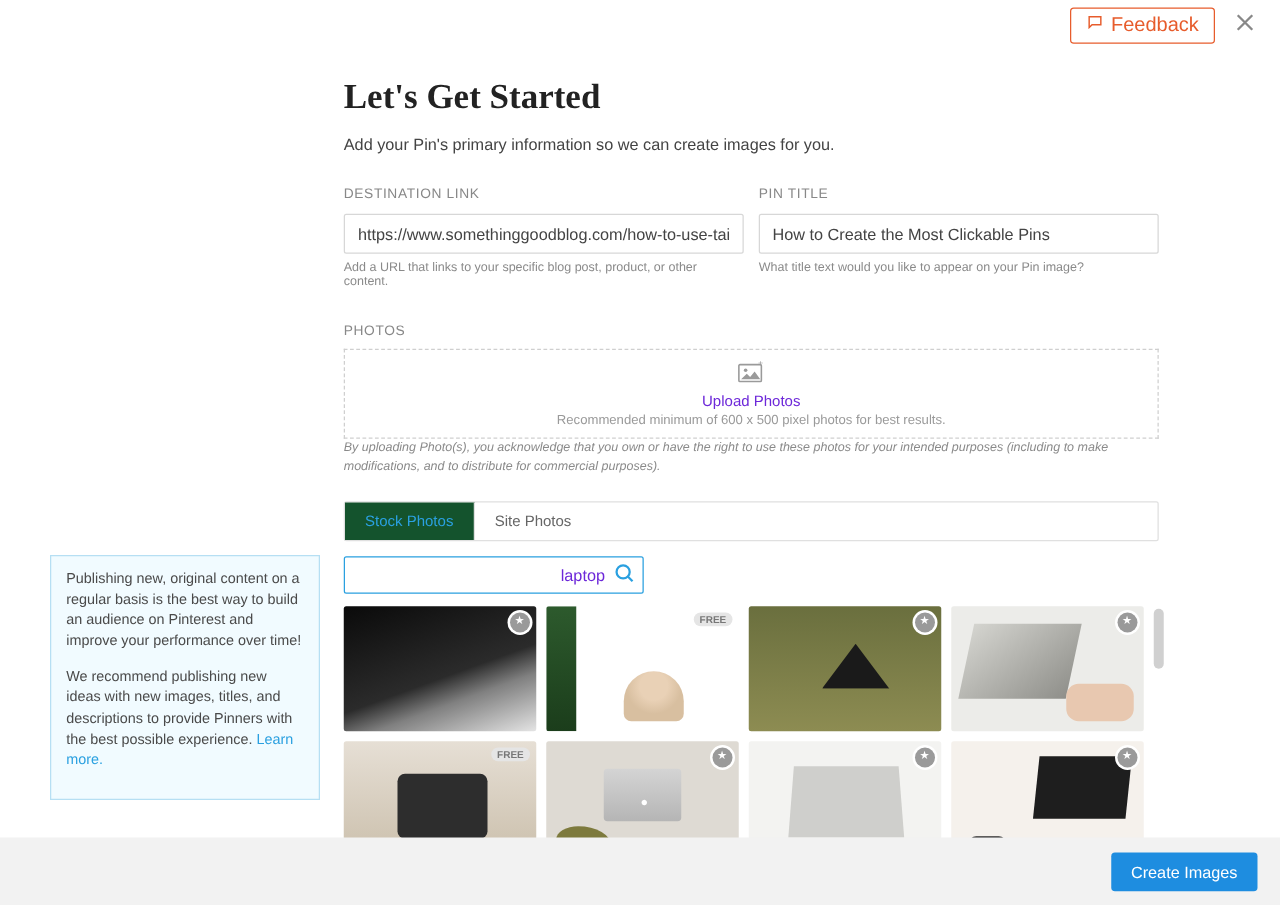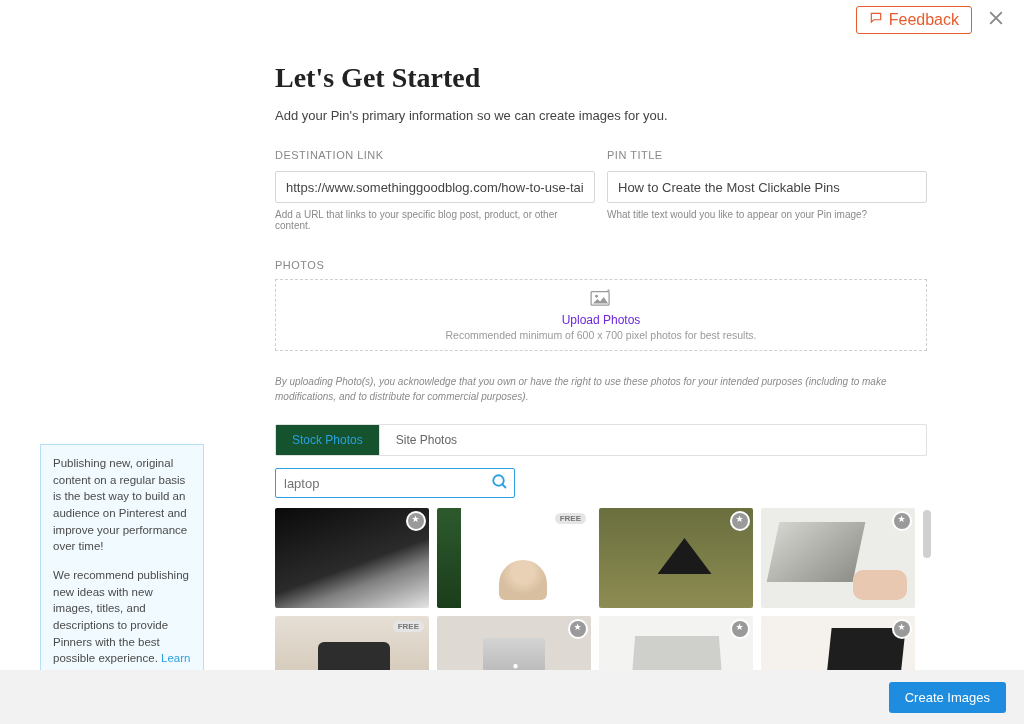--- a/index.html
+++ b/index.html
@@ -21,43 +21,43 @@
   .field { flex:1; display:flex; flex-direction:column; }
   .label { font-size:11px; color:#888; letter-spacing:0.5px; margin-bottom:10px; }
   .input { height:32px; border:1px solid #d7d7d7; border-radius:2px; padding:0 10px; font-size:13px; color:#444; width:100%; }
   .helper { font-size:10px; color:#8a8a8a; margin-top:6px; }
 
   .section-label { font-size:11px; color:#888; letter-spacing:0.5px; margin-top:28px; }
   .upload-zone { margin-top:8px; border:1px dashed #cfcfcf; height:72px; display:flex; flex-direction:column; align-items:center; justify-content:center; cursor:pointer; }
   .upload-zone .icon { color:#9a9a9a; margin-bottom:2px; }
   .upload-zone .txt1 { font-size:12px; color:#6d28d9; }
   .upload-zone .txt2 { font-size:10.5px; color:#9a9a9a; margin-top:2px; }
-  .disclaimer { font-size:10px; font-style:italic; color:#8a8a8a; margin-top:24px; line-height:1.45; }
+  .disclaimer { font-size:10px; font-style:italic; color:#8a8a8a; margin-top:1px; line-height:1.45; }
 
   .tabs { margin-top:20px; border:1px solid #e0e0e0; height:32px; display:flex; align-items:center; font-size:12px; border-radius:2px; }
   .tab { padding:0 16px; cursor:pointer; color:#666; height:100%; display:flex; align-items:center; border-right:1px solid #e0e0e0; }
   .tab.active { color:#2aa0e0; background:#14532d; }
 
   .search-wrap { margin-top:12px; position:relative; width:240px; }
-  .search-input { width:100%; height:30px; border:1px solid #2aa0e0; border-radius:2px; padding:0 30px 0 8px; font-size:13px; color:#737373; }
+  .search-input { width:100%; height:30px; border:1px solid #2aa0e0; border-radius:2px; padding:0 30px 0 8px; font-size:13px; color:#6d28d9;text-align:right; }
   .search-icon-btn { position:absolute; right:6px; top:5px; color:#2aa0e0; cursor:pointer; }
   .search-icon-btn svg { width:18px; height:18px; }
 
   .grid-wrap { position:relative; }
   .grid { margin-top:10px; display:grid; grid-template-columns: repeat(4, 1fr); gap:8px; padding-right:12px; }
   .thumb { position:relative; height:100px; border-radius:2px; overflow:hidden; cursor:pointer; }
   .badge { position:absolute; top:5px; right:5px; width:16px; height:16px; border-radius:50%; background:#9a9a9a; box-shadow:0 0 0 2px #fff; }
   .badge.star::after { content:"★"; color:#fff; font-size:9px; position:absolute; top:1px; left:3.5px; }
   .badge.free { width:auto; height:auto; border-radius:8px; background:#e5e5e5; color:#777; font-size:8px; font-weight:bold; padding:1px 5px; box-shadow:none; }
 
   .scrollbar-track { position:absolute; right:-4px; top:0; bottom:0; width:8px; }
   .scrollbar-thumb { position:absolute; top:2px; width:8px; height:48px; background:#d0d0d0; border-radius:4px; cursor:pointer; right:0; }
 
   
-  .tipbox { position:absolute; left:40px; top:444px; width:164px; border:1px solid #b6dff3; background:#f1fbff; padding:10px 12px; font-size:11.5px; color:#4a4a4a; line-height:1.45; }
+  .tipbox { position:absolute; left:40px; top:444px; width:216px; border:1px solid #b6dff3; background:#f1fbff; padding:10px 12px; font-size:11.5px; color:#4a4a4a; line-height:1.45; }
   .tipbox p { margin-bottom:12px; }
   .tipbox a { color:#2aa0e0; text-decoration:none; cursor:pointer; }
 
   
   .footer { position:absolute; left:0; bottom:0; height:54px; width:1024px; background:#f2f2f2; display:flex; align-items:center; justify-content:flex-end; padding-right:18px; }
   .create-btn { background:#1e8de0; color:#fff; border:none; padding:8px 16px; font-size:13px; border-radius:3px; cursor:pointer; }
 
   
   .th-a { background: linear-gradient(160deg,#0a0a0a 0%,#2b2b2b 55%,#808080 70%,#e4e4e4 100%); }
   .th-b { background: #fff; }
@@ -128,21 +128,21 @@
   <div class="upload-zone">
     <span class="icon">
       <svg width="22" height="18" viewBox="0 0 24 20" fill="#9a9a9a">
           <rect x="1" y="3" width="20" height="15" rx="1" fill="none" stroke="#9a9a9a" stroke-width="1.4"></rect>
           <circle cx="7" cy="8" r="1.6"></circle>
           <path d="M3 16l5-5 3 3 4-5 5 7H3z"></path>
           <text x="18" y="4" font-size="8" fill="#9a9a9a">+</text>
         </svg>
     </span>
     <div class="txt1">Upload Photos</div>
-    <div class="txt2">Recommended minimum of 600 x 700 pixel photos for best results.</div>
+    <div class="txt2">Recommended minimum of 600 x 500 pixel photos for best results.</div>
   </div>
   <div class="disclaimer">By uploading Photo(s), you acknowledge that you own or have the right to use these photos for your intended purposes (including to make modifications, and to distribute for commercial purposes).</div>
 
   <div class="tabs">
     <div class="tab active">Stock Photos</div>
     <div class="tab" style="border-right:none">Site Photos</div>
   </div>
 
   <div class="search-wrap">
     <input class="search-input" value="laptop" style="">

